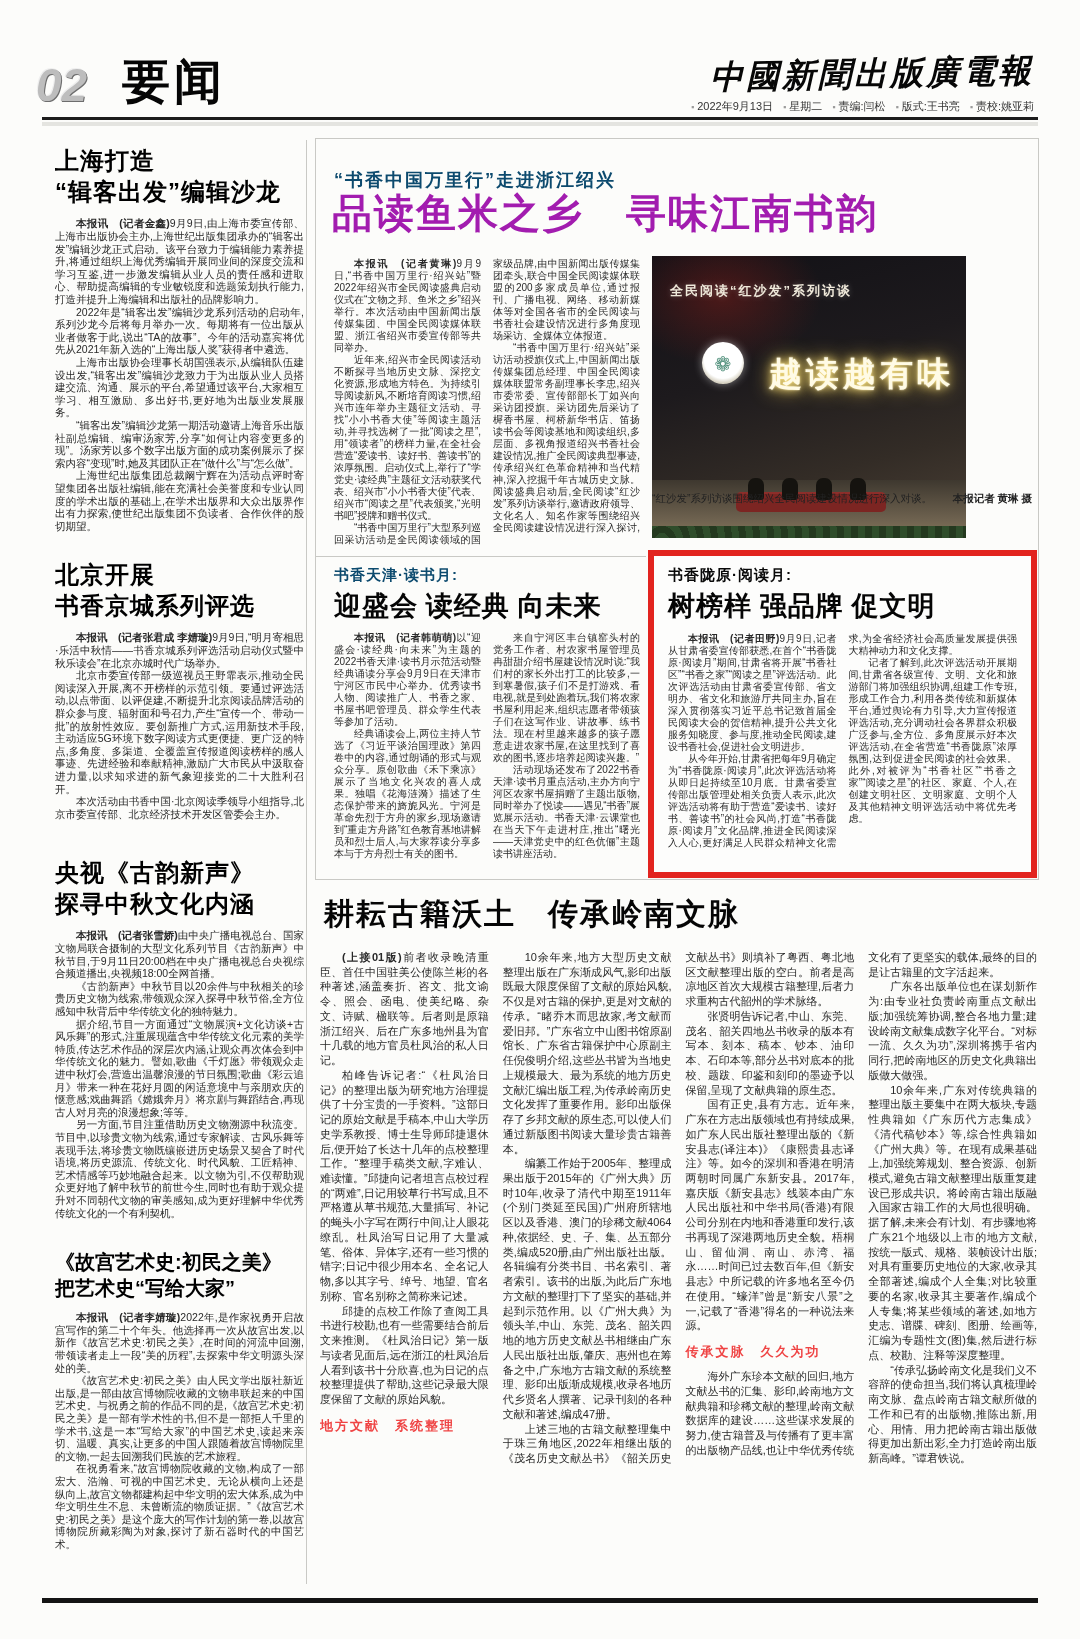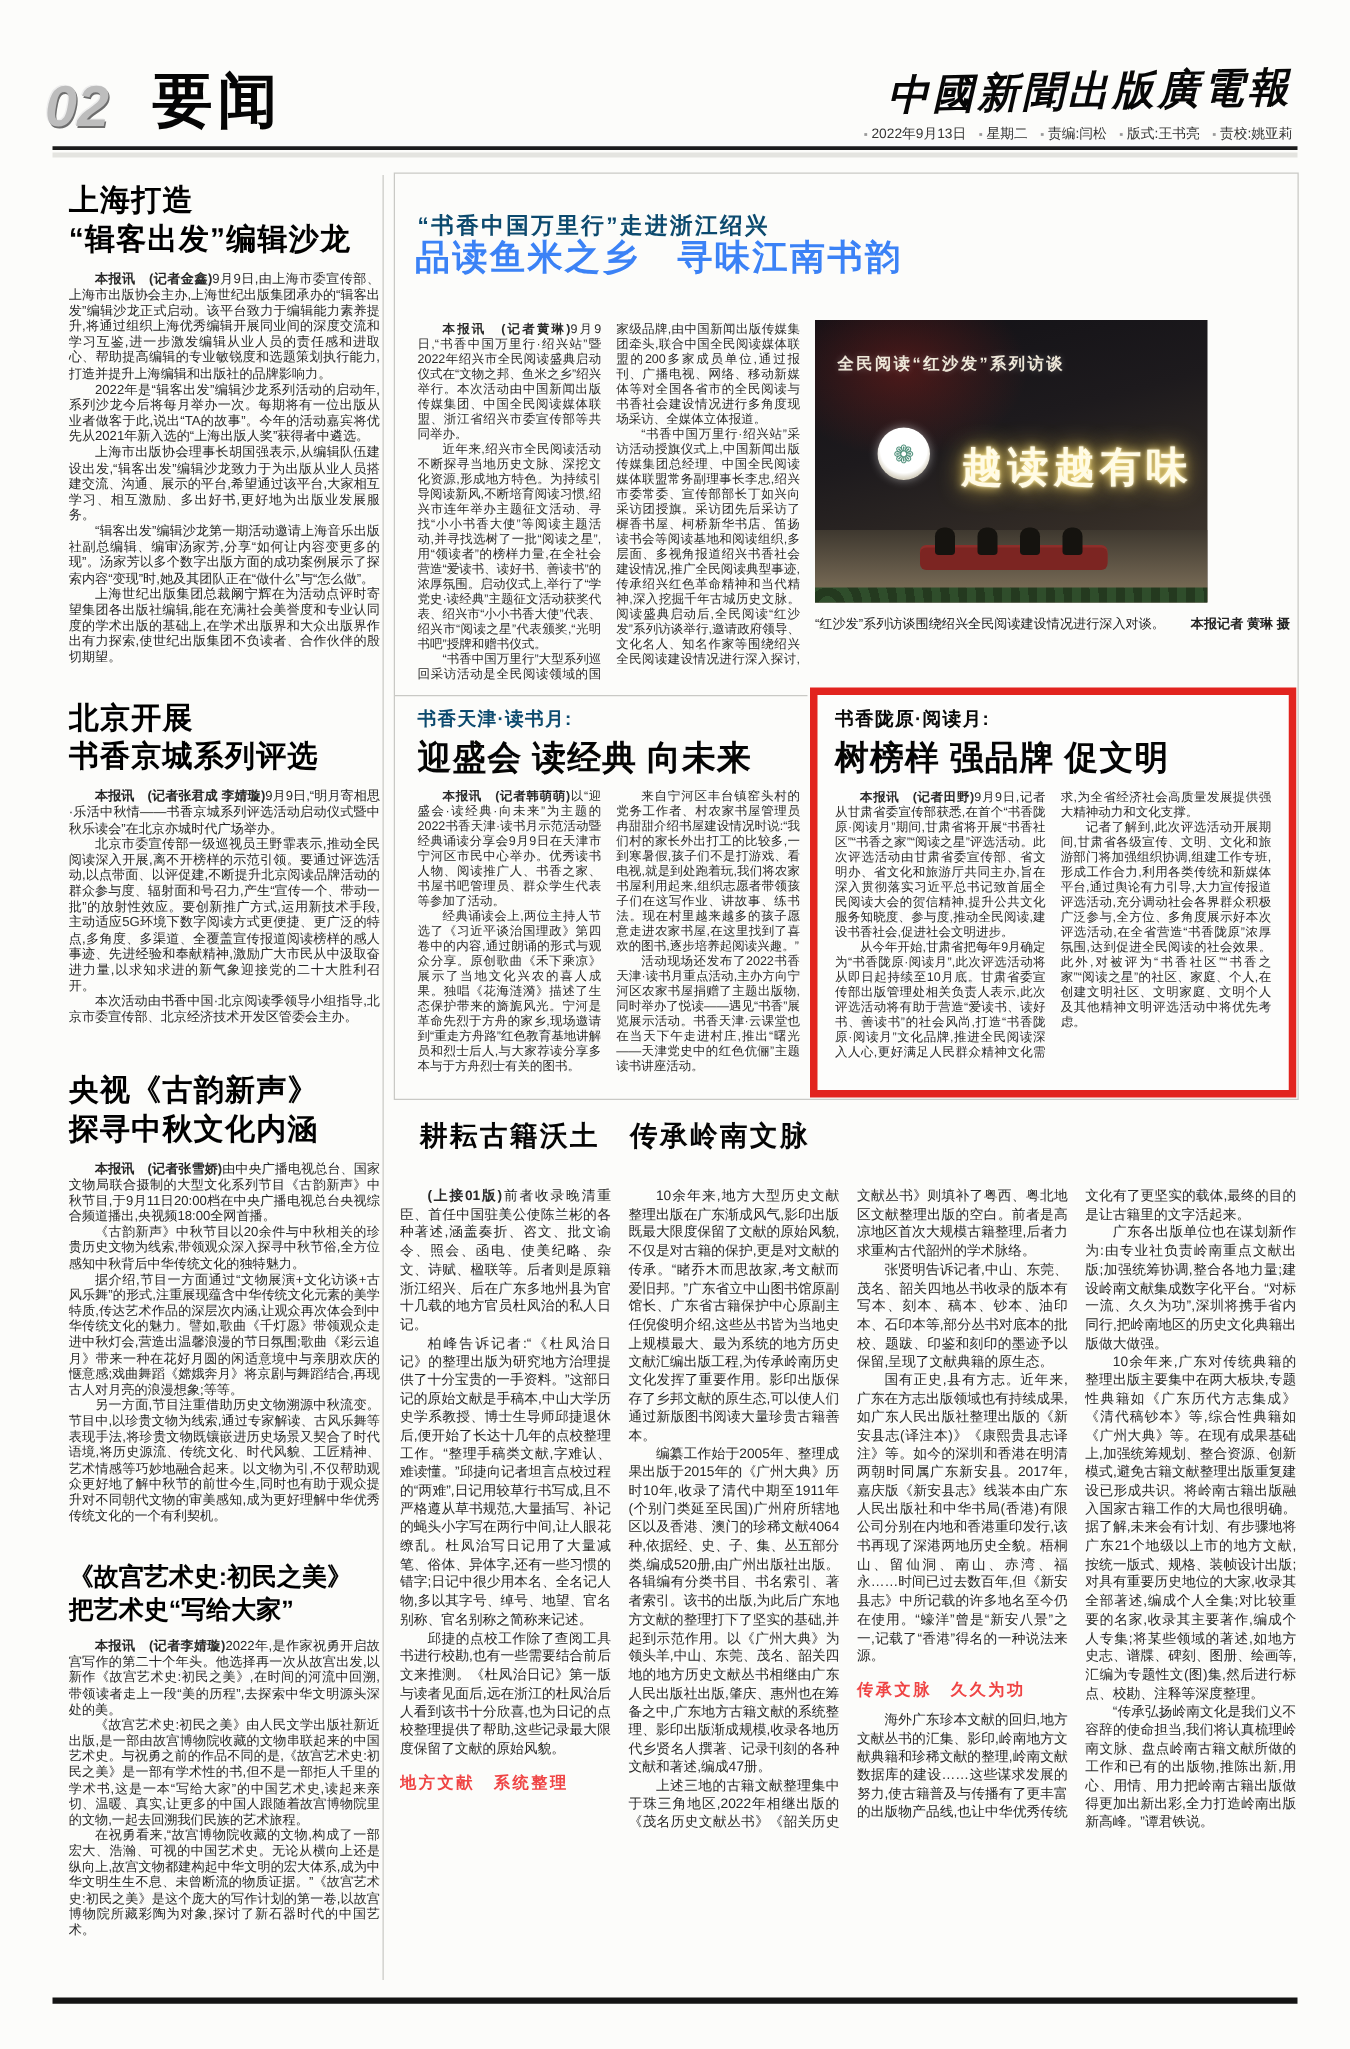--- a/index.html
+++ b/index.html
@@ -32,30 +32,30 @@
                    color:#000;letter-spacing:1px;}
   .la4 h2{font-size:20px;letter-spacing:0;}
   .body-sm p{margin:0;font-size:10.5px;line-height:1.2;text-align:justify;
              text-indent:2em;color:#282828;}
 
   
   .top-box{left:315px;top:138px;width:722px;height:740px;border:1px solid var(--hair);}
   .mid-divider{left:316px;top:556px;width:330px;height:1px;background:var(--hair);}
 
   .kicker{left:334px;top:168px;font-size:18px;font-weight:bold;color:#0c4a6e;letter-spacing:2px;}
-  .main-headline{left:332px;top:192px;width:704px;font-size:28px;font-weight:900;
-                 font-family:"Liberation Serif","DejaVu Serif",serif;color:#3b82f6;
+  .main-headline{left:332px;top:192px;width:704px;font-size:40px;font-weight:900;
+                 font-family:"Liberation Serif","DejaVu Serif",serif;color:#a21caf;
                  letter-spacing:2px;line-height:1.1;white-space:nowrap;}
   .main-cols{left:334px;top:258px;width:306px;height:296px;column-count:2;column-gap:12px;
              column-fill:auto;overflow:hidden;}
   .body-xs p{margin:0;font-size:10px;line-height:1.2;text-align:justify;
              text-indent:2em;color:#2a2a2a;}
 
   
-  .photo{left:652px;top:256px;width:314px;height:226px;overflow:hidden;
+  .photo{left:652px;top:256px;width:314px;height:282px;overflow:hidden;
          background:linear-gradient(165deg,#121116 0%,#1d1a1d 40%,#332c26 72%,#4c4136 100%);}
   .photo-curtain{position:absolute;left:-30px;top:-30px;width:200px;height:140px;
          background:radial-gradient(closest-side,rgba(140,30,25,.45),rgba(0,0,0,0));}
   .photo-banner{position:absolute;left:18px;top:26px;font-size:13px;color:#efe9da;
          letter-spacing:2px;font-weight:bold;text-shadow:0 0 6px rgba(255,255,255,.25);}
   .photo-glow{position:absolute;right:12px;top:96px;font-size:33px;font-weight:900;
          color:#fffbe6;letter-spacing:4px;
          text-shadow:0 0 8px #ffe98a,0 0 20px #ffd34d,0 0 2px #fff;text-align:center;}
   .photo-logo{position:absolute;left:50px;top:86px;width:42px;height:42px;border-radius:50%;
          background:radial-gradient(circle at 50% 42%,#ffffff 0 58%,#d8d3c4 72%,#bdb8a8 100%);
@@ -82,21 +82,21 @@
 
   
   .red-box{left:648px;top:550px;width:389px;height:328px;border:6px solid var(--red);
            background:#fdfdfc;box-sizing:border-box;padding:8px 14px 6px;z-index:3;}
   .ly-label{font-size:15px;font-weight:bold;letter-spacing:1px;color:#090909;margin-top:2px;}
   .ly-headline{font-size:27px;font-weight:900;letter-spacing:1px;margin:3px 0 9px;
                font-family:"Liberation Serif","DejaVu Serif",serif;color:#050505;}
   .ly-cols{column-count:2;column-gap:12px;height:218px;column-fill:auto;overflow:hidden;}
 
   
-  .bottom-headline{left:336px;top:894px;font-size:22px;font-weight:900;letter-spacing:2px;
+  .bottom-headline{left:324px;top:894px;font-size:30px;font-weight:900;letter-spacing:2px;
                    color:#050505;}
   .bottom-cols{left:320px;top:950px;width:717px;height:626px;column-count:4;column-gap:14px;
                overflow:hidden;}
   .bottom-cols p{margin:0;font-size:11px;line-height:1.34;text-align:justify;
                  text-indent:2em;color:#282828;}
   .bottom-cols h4{margin:10px 0 8px;font-size:13px;font-weight:900;letter-spacing:2px;
                   color:#ef4444;text-indent:0;}
 </style>
 </head>
 <body>

